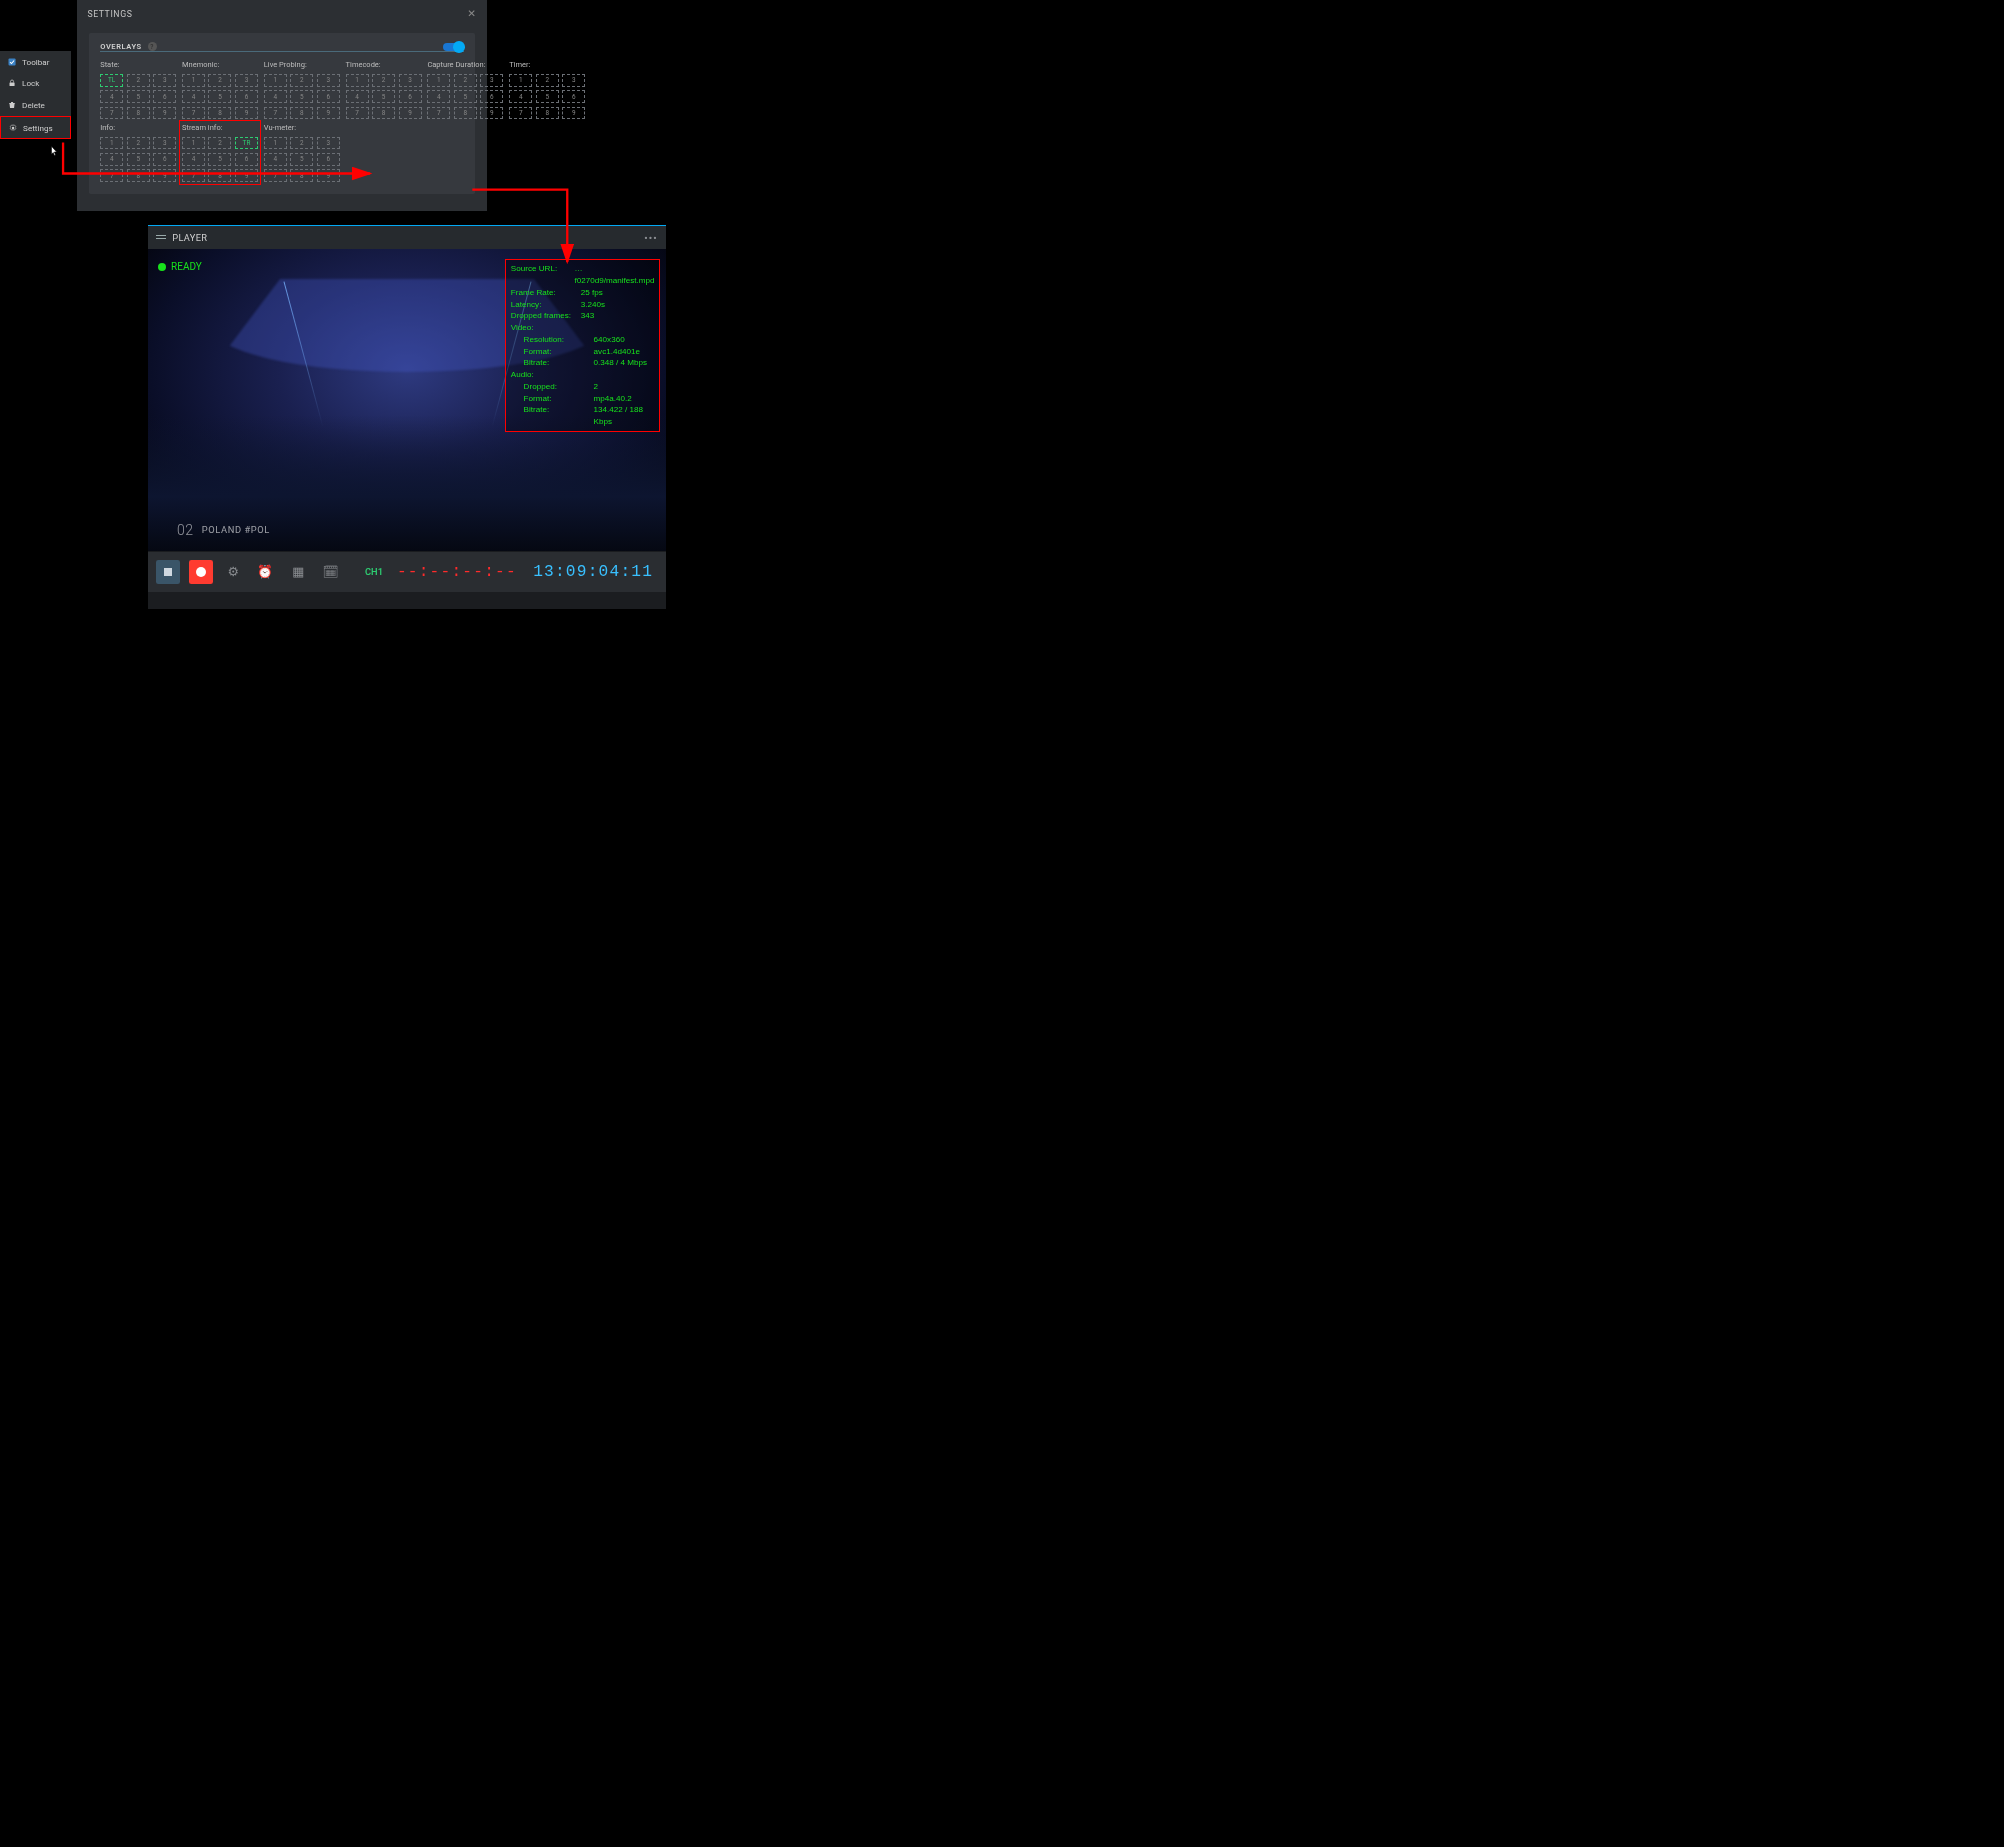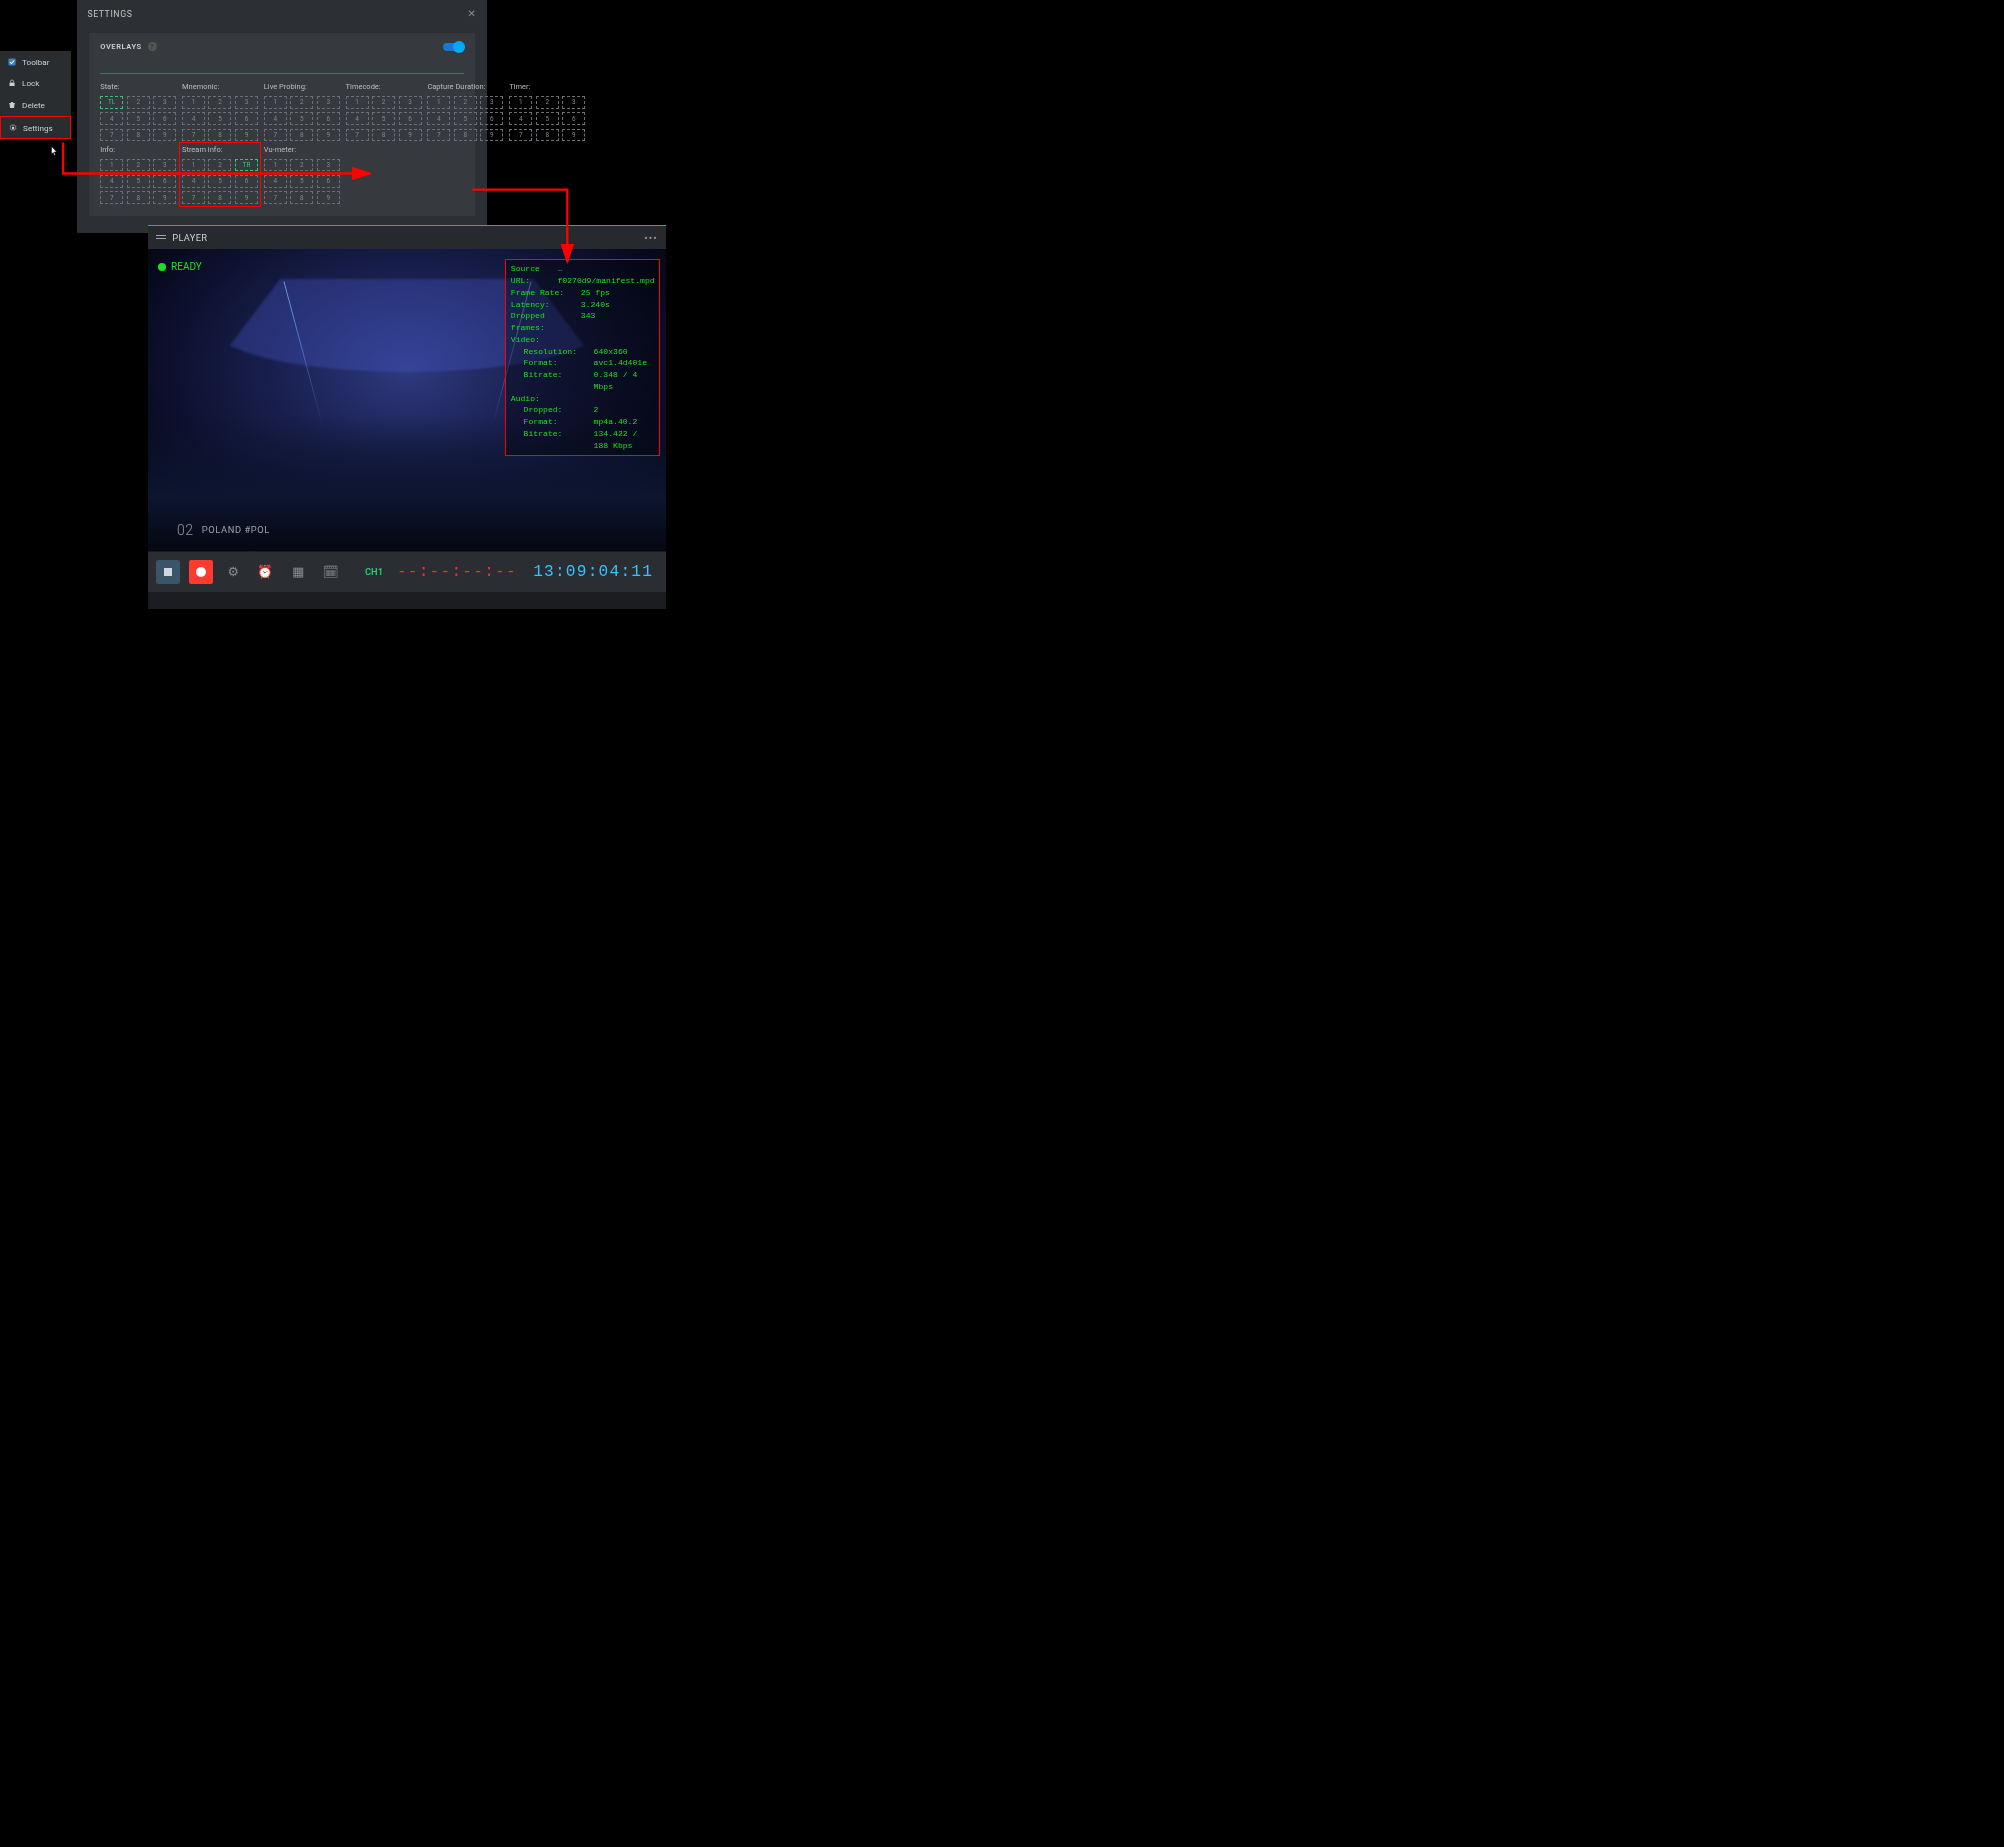--- a/index.html
+++ b/index.html
@@ -9,21 +9,21 @@
 .context-menu { position: absolute; left: 0; top: 51px; width: 71px; background: #2a2d30; z-index: 5; }
 .context-menu-item { display: flex; align-items: center; gap: 5.8px; padding: 5.8px 7px; color: #d0d0d0; font-size: 8.1px; cursor: pointer; }
 .context-menu-item.highlighted { border: 1.7px solid red; }
 .ctx-icon { width: 9.3px; height: 9.3px; display: inline-flex; align-items: center; justify-content: center; }
 
 
 .settings-panel { position: absolute; left: 77px; top: 0; width: 410px; background: #2c2f33; z-index: 2; padding-bottom: 11.6px; }
 .settings-header { display: flex; justify-content: space-between; align-items: center; padding: 7px 10.4px; font-size: 8.7px; letter-spacing: 0.6px; color: #c5c5c5; }
 .close-x { color: #888; cursor: pointer; font-size: 10.4px; }
 .overlays-card { margin: 5.8px 11.6px; background: #36393e; border-radius: 1.7px; padding: 9.3px 11.6px 11.6px; }
-.overlays-head { display: flex; align-items: center; justify-content: space-between; border-bottom: 0.6px solid #4a6a7a; padding-bottom: 22px; margin-bottom: 8.1px; }
+.overlays-head { display: flex; align-items: center; justify-content: space-between; border-bottom: 0.6px solid #4a6a7a; padding-bottom: 0; margin-bottom: 8.1px; }
 .overlays-title { font-weight: 600; font-size: 7.5px; letter-spacing: 0.6px; color: #d0d0d0; display: flex; align-items: center; gap: 5.8px; }
 .help-circle { width: 9.3px; height: 9.3px; border-radius: 50%; background: #555; color: #2f2f2f; font-size: 6.4px; display: inline-flex; align-items: center; justify-content: center; }
 .toggle { width: 21px; height: 8.1px; background: #1976d2; border-radius: 5.8px; position: relative; }
 .toggle::after { content: ""; position: absolute; right: -1.2px; top: -1.7px; width: 11.6px; height: 11.6px; background: #03a9f4; border-radius: 50%; }
 
 .overlay-groups { display: grid; grid-template-columns: repeat(6, 1fr); gap: 3.5px 5.8px; }
 .overlay-group { }
 .og-label { font-size: 7.5px; color: #bdbdbd; margin-bottom: 4.6px; }
 .og-grid { display: grid; grid-template-columns: repeat(3, 23px); grid-template-rows: repeat(3, 12.8px); gap: 3.5px; }
 .og-cell { border: 0.9px dashed #6b6f75; color: #888; font-size: 6.4px; display: flex; align-items: center; justify-content: center; cursor: pointer; }
@@ -44,21 +44,21 @@
 .lights::before, .lights::after { content: ""; position: absolute; width: 1.2px; height: 151px; background: linear-gradient(to bottom, rgba(120,180,255,0.8), transparent); top: 10%; }
 .lights::before { left: 30%; transform: rotate(-15deg); }
 .lights::after { left: 70%; transform: rotate(15deg); }
 
 .ready-badge { position: absolute; left: 10.4px; top: 12.8px; color: #18e21c; font-weight: 400; font-size: 10px; display: flex; align-items: center; gap: 4.6px; }
 .ready-badge::before { content: ""; width: 8.1px; height: 8.1px; background: #18e21c; border-radius: 50%; }
 
 .watermark { position: absolute; left: 29px; bottom: 12.8px; color: rgba(255,255,255,0.6); font-size: 9.3px; letter-spacing: 0.6px; display: flex; align-items: center; gap: 8.1px; }
 .watermark .num { font-size: 14px; font-weight: 300; color: rgba(255,255,255,0.55); }
 
-.stream-info-overlay { position: absolute; right: 5.8px; top: 10.4px; width: 155px; border: 1.7px solid red; background: rgba(0,0,0,0.35); padding: 3.5px 4.6px; font-family: Liberation Mono, monospace; font-size: 8.1px; line-height: 1.45; color: #18e21c; }
+.stream-info-overlay { position: absolute; right: 5.8px; top: 10.4px; width: 155px; border: 1.7px solid red; background: rgba(0,0,0,0.35); padding: 3.5px 4.6px; font-family: Liberation Sans, sans-serif; font-size: 8.1px; line-height: 1.45; color: #18e21c; }
 .si-row { display: flex; }
 .si-label { width: 70px; }
 .si-val { flex: 1; }
 .si-sub { padding-left: 12.8px; }
 
 .player-controls { display: flex; align-items: center; gap: 8.1px; padding: 8.1px 8.1px; background: #2a2d31; border-top: 0.6px solid #1a1c1f; }
 .ctrl-btn { width: 24.4px; height: 24.4px; border-radius: 2.3px; display: flex; align-items: center; justify-content: center; cursor: pointer; color: #9aa; font-size: 11.6px; }
 .ctrl-btn.stop { background: #3a5568; color: #d5dde4; }
 .ctrl-btn.rec { background: #ff3b30; color: #fff; }
 .ctrl-btn.rec .dot { width: 10.4px; height: 10.4px; border-radius: 50%; background: #fff; }

